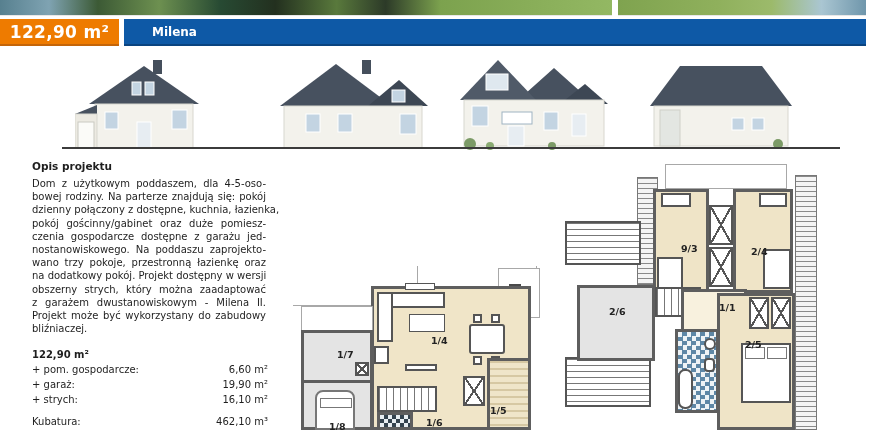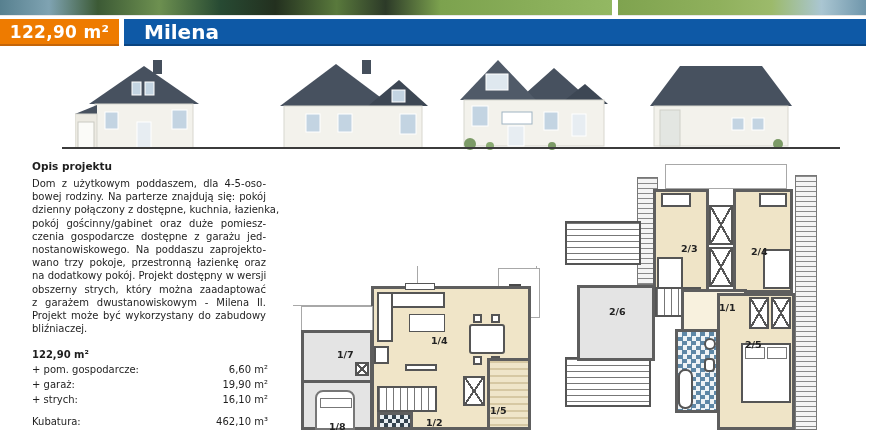--- a/index.html
+++ b/index.html
@@ -11,22 +11,22 @@
   .photo.left{left:0;width:612px;
     background:linear-gradient(90deg,#57808f 0%,#7fa3b2 8%,#3c5a35 16%,#6d9050 26%,#274a33 36%,#23301f 45%,#59793c 55%,#2c3a28 63%,#7ca24e 72%,#88ad58 86%,#93b863 100%);}
   .photo.right{left:618px;width:248px;
     background:linear-gradient(90deg,#7fa34f 0%,#8fb05c 40%,#9cba6b 62%,#aac6d2 82%,#6f96ab 100%);}
 
   
   .area-badge{position:absolute;left:0;top:19px;width:119px;height:27px;box-sizing:border-box;
     background:#ee7b00;border-bottom:2px solid #c46509;color:#fff;font-weight:bold;font-size:17px;
     display:flex;align-items:center;justify-content:center;letter-spacing:.3px;}
   .title-bar{position:absolute;left:124px;top:19px;width:742px;height:27px;box-sizing:border-box;
-    background:#0e59a6;border-bottom:2px solid #0a4480;color:#fff;font-weight:bold;font-size:20px;
-    display:flex;align-items:center;padding-left:20px;}
+    background:#0e59a6;border-bottom:2px solid #0a4480;color:#fff;font-weight:bold;font-size:12px;
+    display:flex;align-items:center;padding-left:28px;}
 
   
   .elev{position:absolute;}
   .ground-line{position:absolute;left:62px;top:147px;width:778px;height:2px;background:#3b3b3b;}
 
   
   .desc{position:absolute;left:32px;top:160px;width:234px;}
   .desc h3{margin:0 0 5px 0;font-size:10.5px;font-weight:bold;}
   .dline{font-size:10px;line-height:13.2px;text-align:justify;text-align-last:justify;white-space:nowrap;overflow:visible;}
   .dline:last-child{text-align-last:left;}
@@ -199,21 +199,21 @@
 
     <div class="thin" style="left:8px;top:40px;width:72px;height:26px"></div>
     <div class="room" style="left:8px;top:64px;width:72px;height:54px;background:#e4e4e4"></div>
     <div class="xbox" style="left:62px;top:96px;width:14px;height:14px"></div>
     <div class="room" style="left:8px;top:114px;width:72px;height:50px;background:#e4e4e4"></div>
     <div class="furn" style="left:22px;top:124px;width:40px;height:40px;border-radius:8px 8px 0 0;border-color:#777"></div>
     <div class="pill" style="left:27px;top:132px;width:30px;height:8px"></div>
 
     <div class="rlabel" style="left:44px;top:83px">1/7</div>
     <div class="rlabel" style="left:138px;top:69px">1/4</div>
-    <div class="rlabel" style="left:133px;top:151px">1/2</div>
+    <div class="rlabel" style="left:133px;top:151px">1/6</div>
     <div class="rlabel" style="left:197px;top:139px">1/5</div>
     <div class="rlabel" style="left:36px;top:155px">1/8</div>
   </div>
 
   <div class="plan" style="left:563px;top:163px;width:262px;height:267px">
     <div class="thin" style="left:102px;top:1px;width:122px;height:25px"></div>
     <div class="ladder" style="left:74px;top:14px;width:21px;height:108px"></div>
     <div class="ladder" style="left:232px;top:12px;width:22px;height:255px"></div>
     <div class="steps-h" style="left:2px;top:58px;width:76px;height:44px"></div>
     <div class="steps-h" style="left:2px;top:194px;width:86px;height:50px"></div>
@@ -237,20 +237,20 @@
     <div class="furn" style="left:141px;top:175px;width:12px;height:12px;border-radius:50%"></div>
     <div class="furn" style="left:141px;top:195px;width:11px;height:14px;border-radius:4px"></div>
 
     <div class="room" style="left:154px;top:130px;width:78px;height:137px;background:#efe4c7"></div>
     <div class="xbox" style="left:186px;top:134px;width:20px;height:32px"></div>
     <div class="xbox" style="left:208px;top:134px;width:20px;height:32px"></div>
     <div class="furn" style="left:178px;top:180px;width:50px;height:60px"></div>
     <div class="pill" style="left:182px;top:184px;width:18px;height:10px"></div>
     <div class="pill" style="left:204px;top:184px;width:18px;height:10px"></div>
 
-    <div class="rlabel" style="left:118px;top:80px">2/3</div>
+    <div class="rlabel" style="left:118px;top:80px">9/3</div>
     <div class="rlabel" style="left:188px;top:83px">2/4</div>
     <div class="rlabel" style="left:156px;top:139px">1/1</div>
     <div class="rlabel" style="left:182px;top:176px">2/5</div>
     <div class="rlabel" style="left:46px;top:143px">2/6</div>
   </div>
 
 </div>
 
 </body></html>

